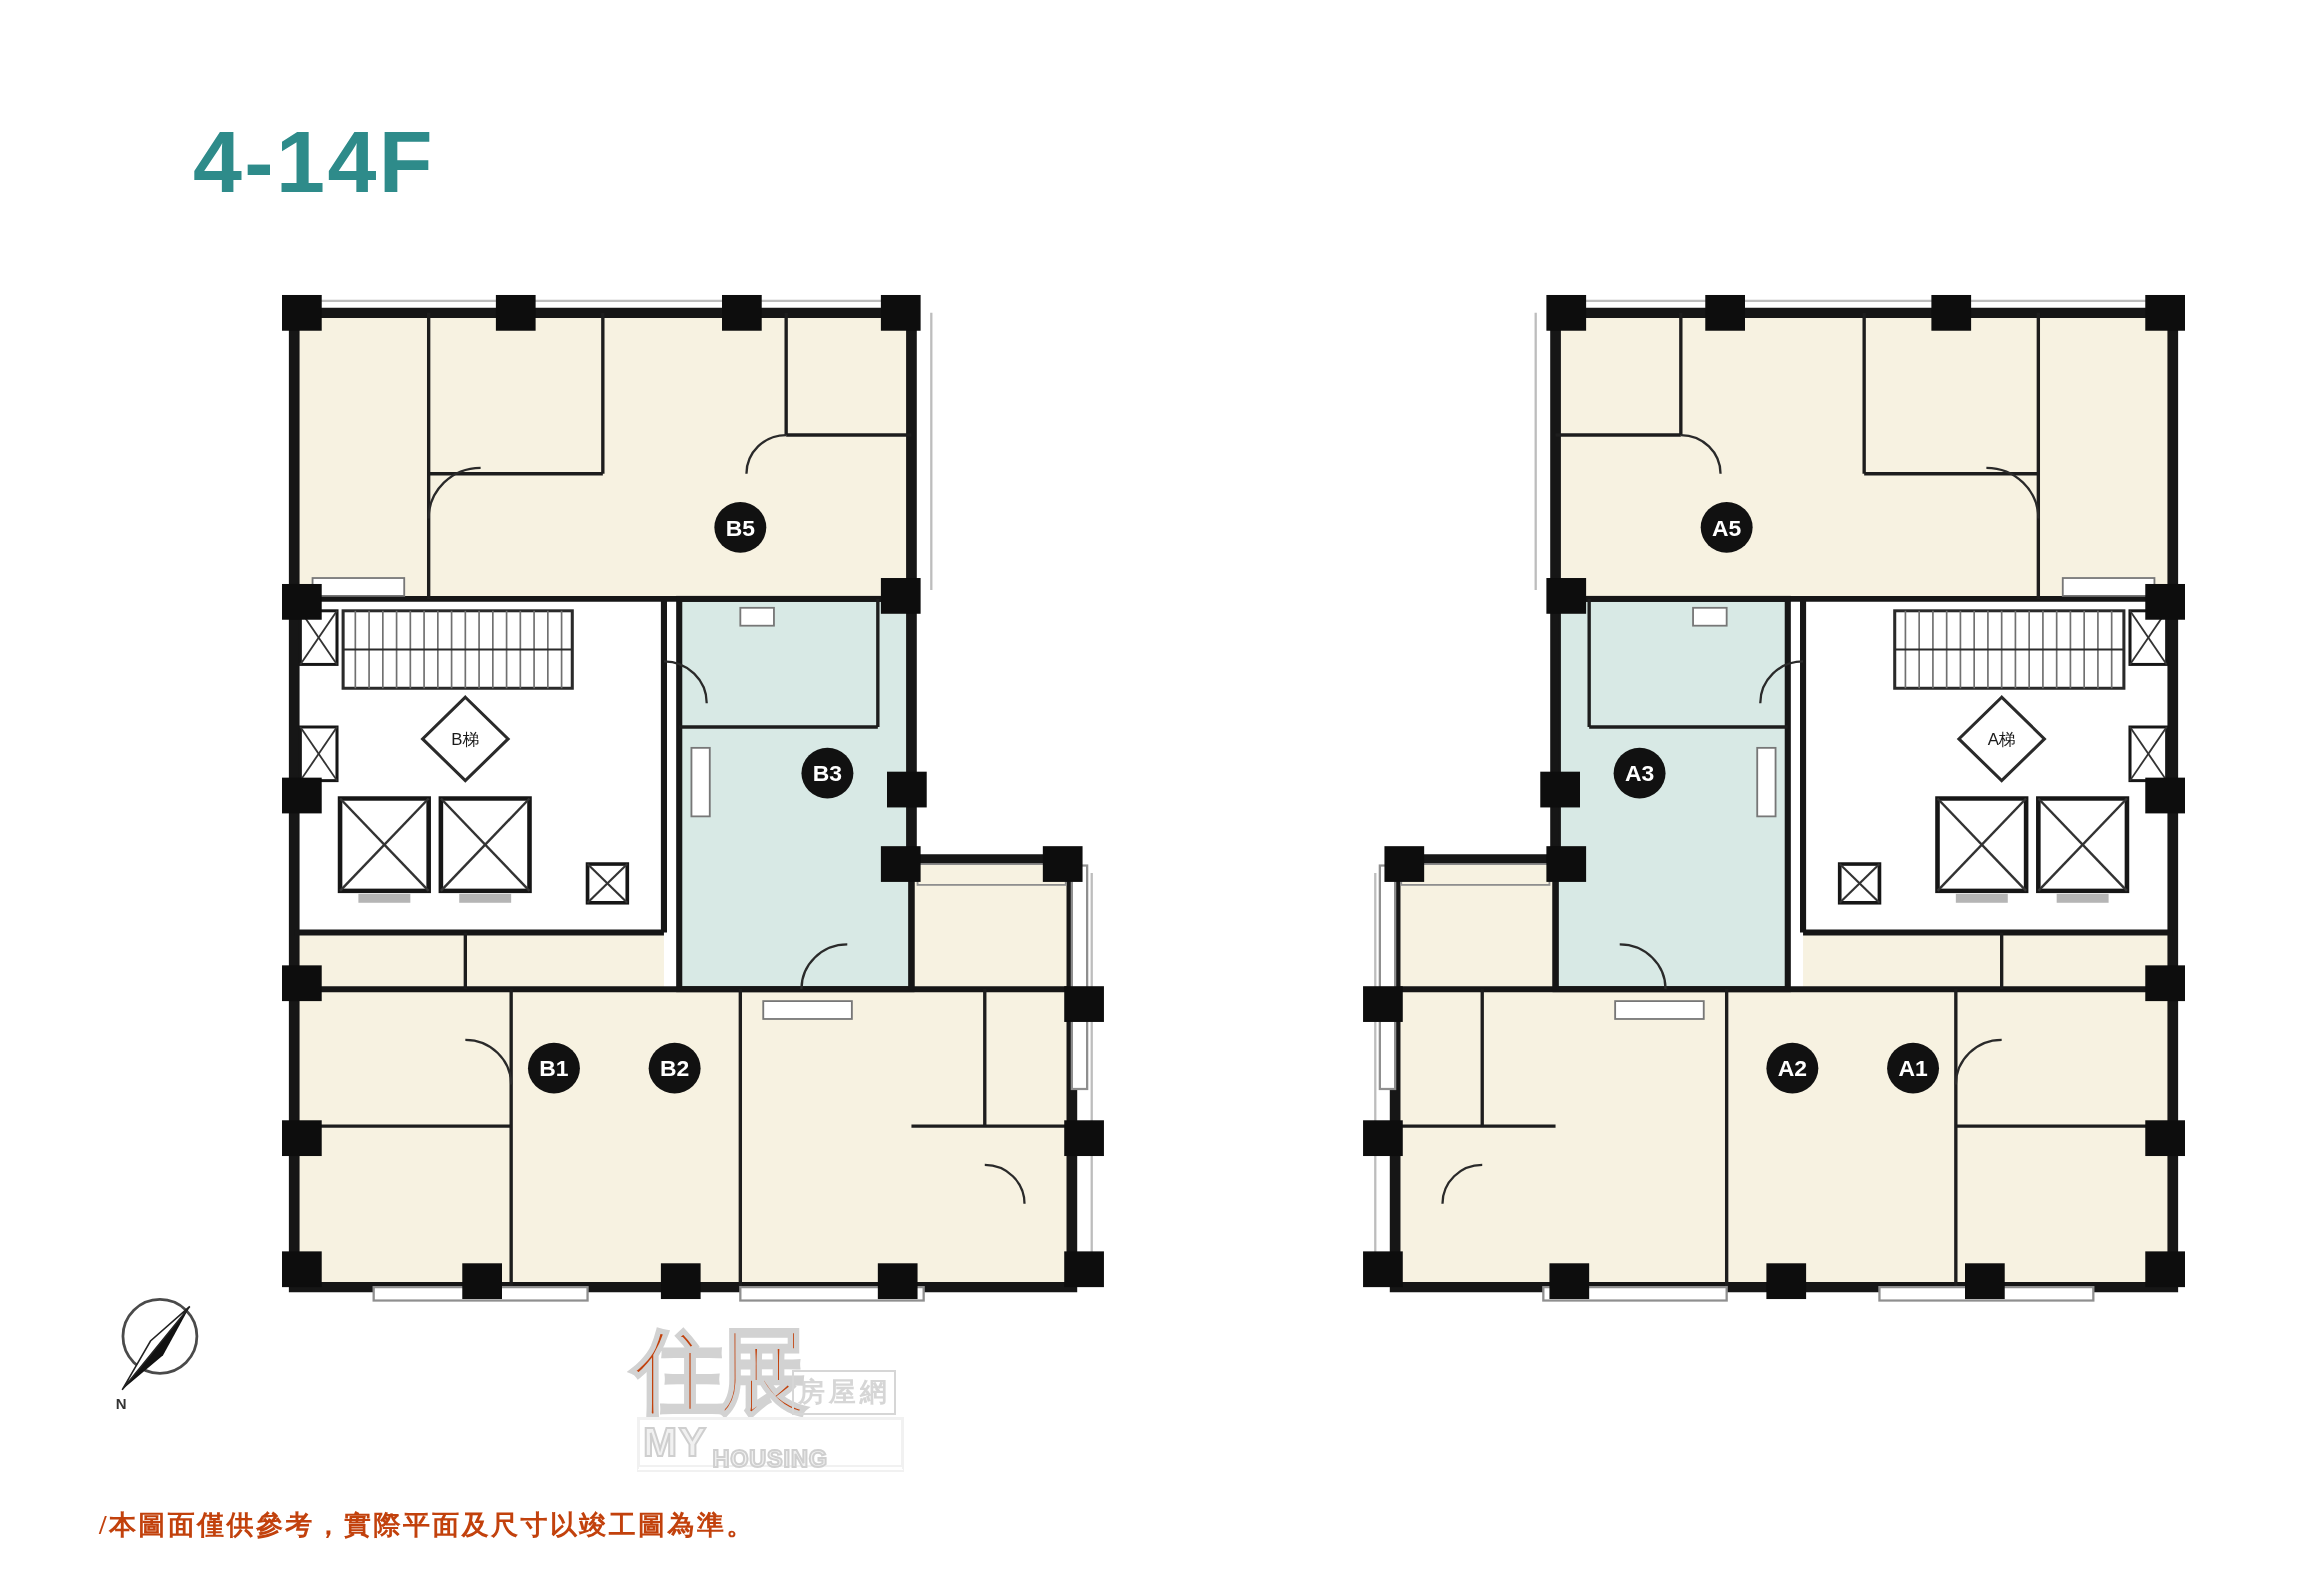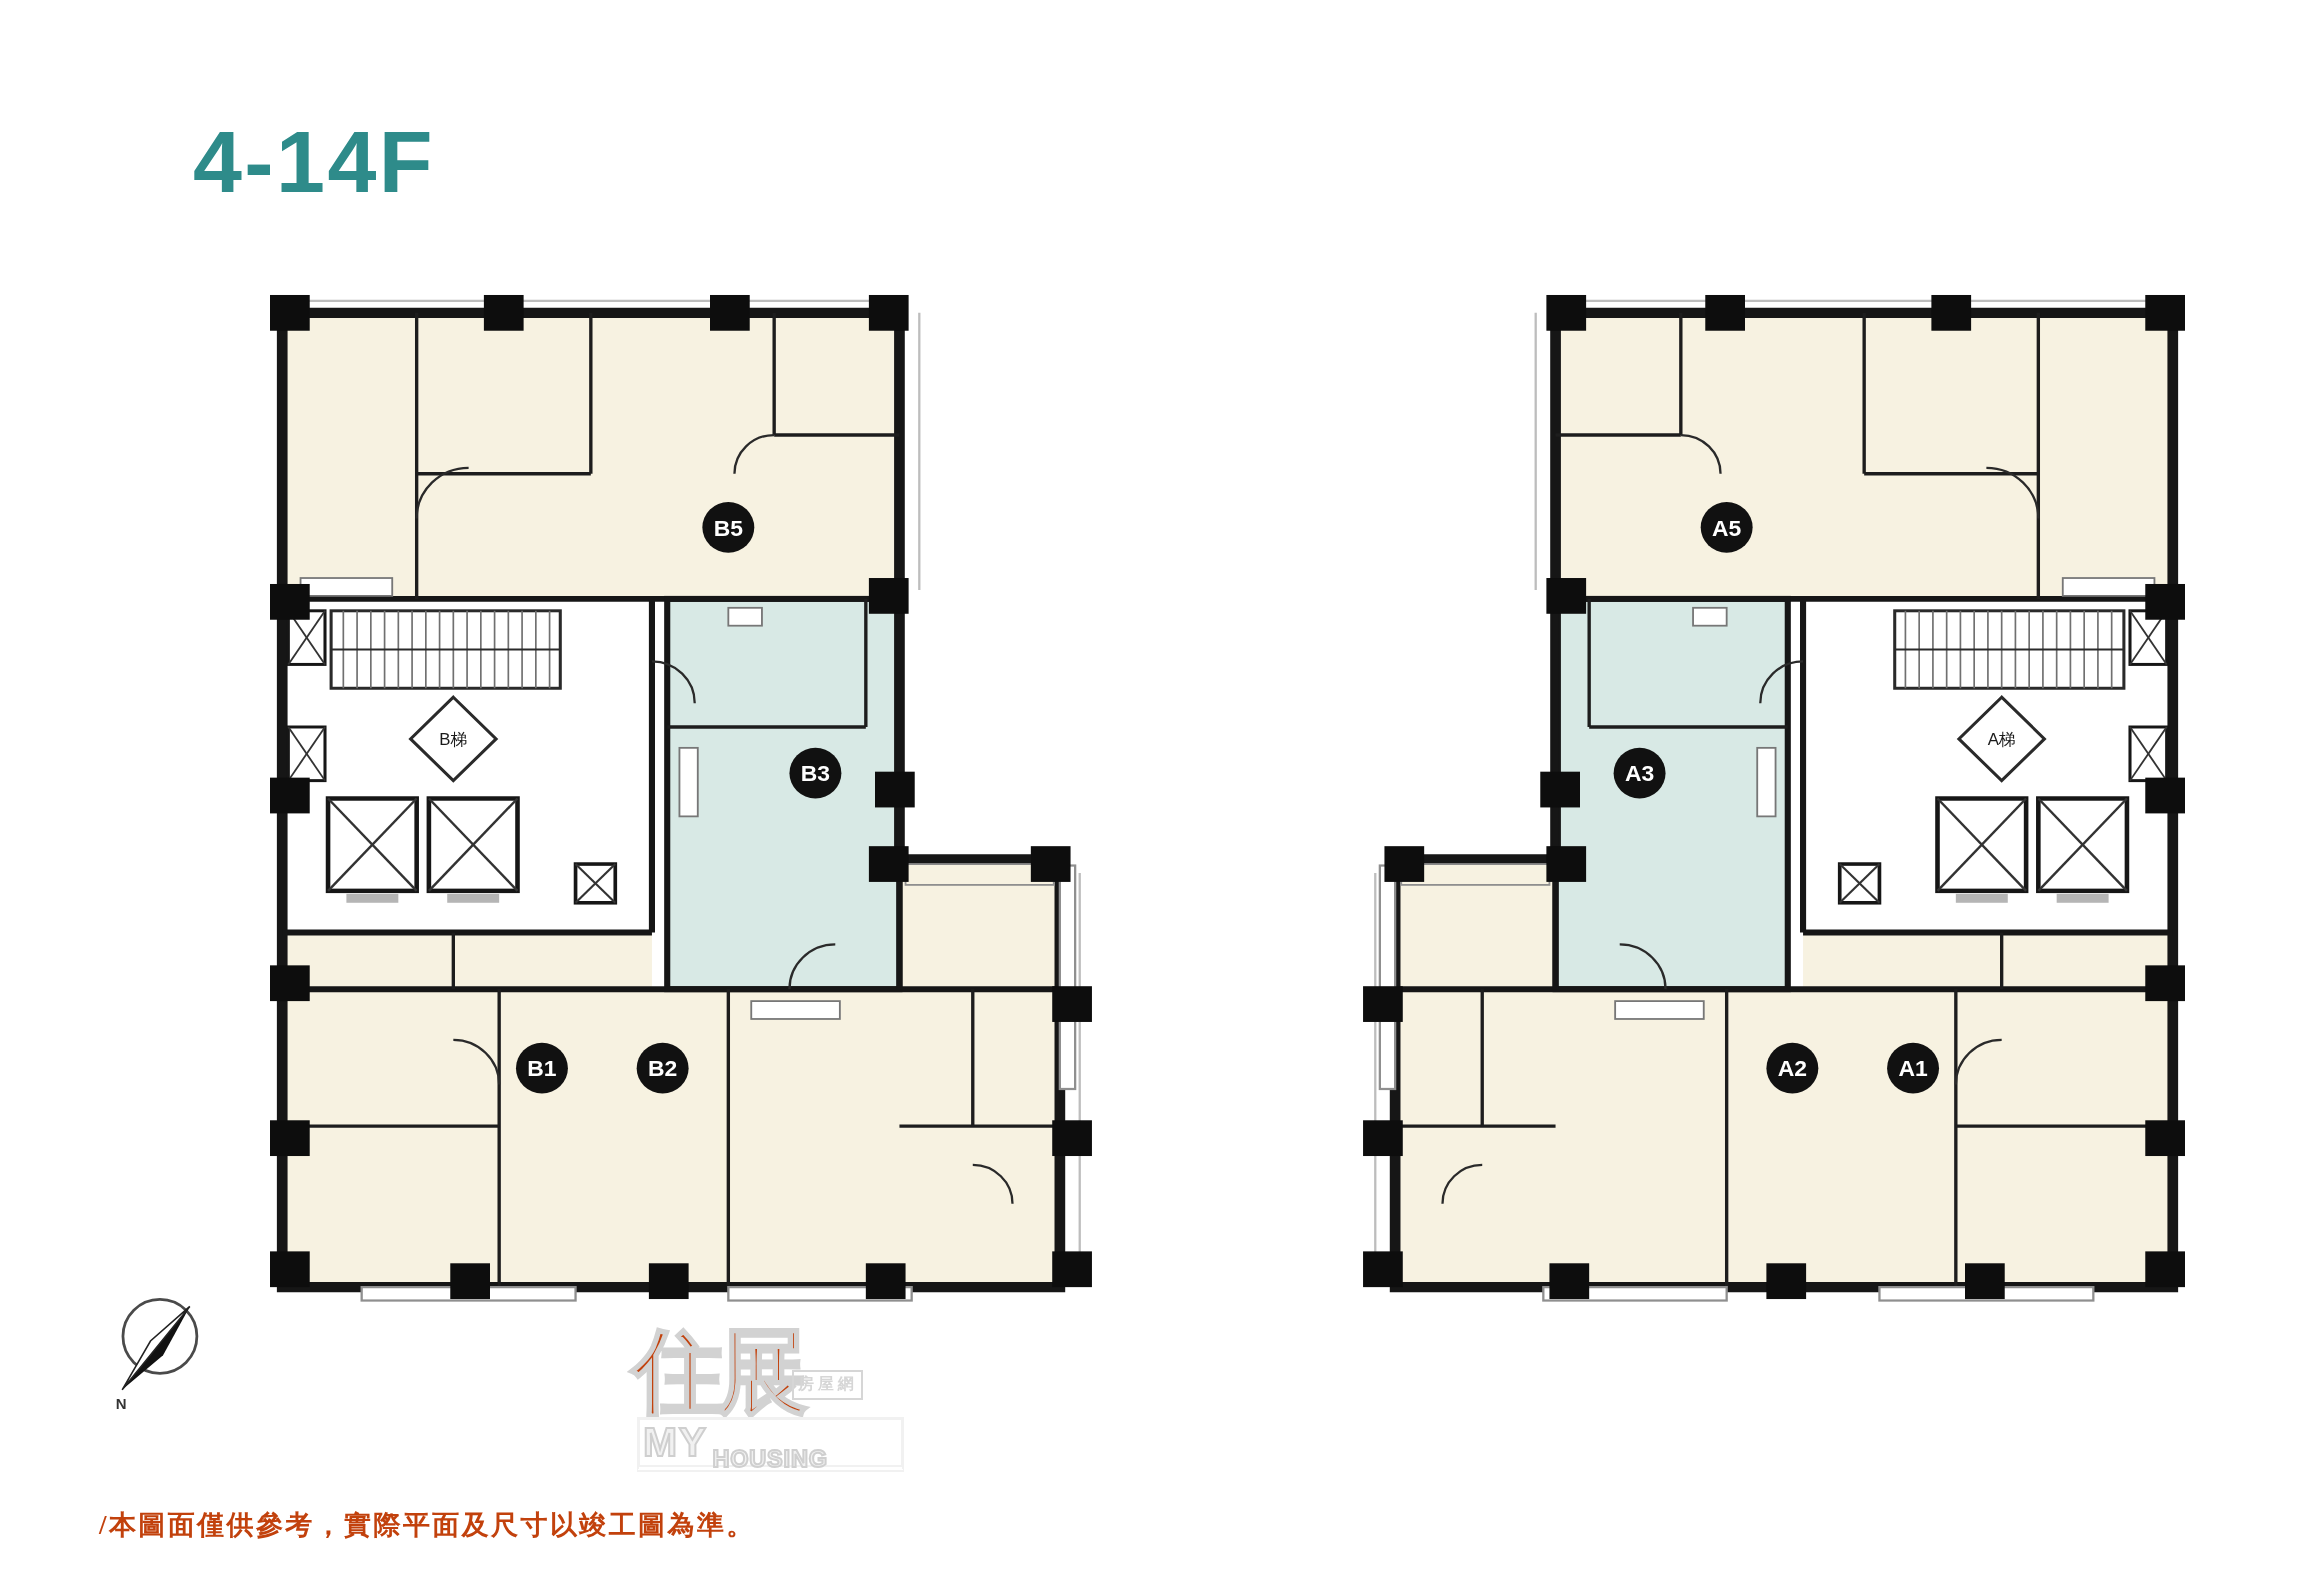--- a/index.html
+++ b/index.html
@@ -1,29 +1,29 @@
 <!DOCTYPE html>
 <html style="font-size:12.6px"><head>
 <meta charset="utf-8">
 <style>
   html,body{margin:0;padding:0;background:#ffffff;}
   .canvas{position:relative;width:2319px;height:1576px;background:#ffffff;overflow:hidden;
           font-family:"Liberation Sans",sans-serif;}
   .title{position:absolute;left:193px;top:100px;font-size:88px;font-weight:600;
          letter-spacing:2.4px;color:#2e8b8a;}
   .plan{position:absolute;top:292px;width:825px;height:1013px;}
-  #plan-left{left:270px;}
+  #plan-left{left:282px;}
   #plan-right{left:1360px;}
   .plan svg{width:100%;height:100%;display:block;}
   .compass{position:absolute;left:108px;top:1289px;width:118px;height:130px;}
   .wm{position:absolute;left:637px;top:1323px;width:271px;height:157px;color:#d6d6d6;}
   .wm-zh{position:absolute;left:-4.7px;top:-12.6px;font-size:93px;font-weight:700;
          font-family:"Liberation Serif",serif;letter-spacing:-9.4px;color:#c2410c;
          -webkit-text-stroke:2.4px #d2d2d2;}
-  .wm-zh-sub{position:absolute;left:155px;top:47px;font-size:16px;font-weight:700;
+  .wm-zh-sub{position:absolute;left:155px;top:47px;font-size:27px;font-weight:700;
          border:2.4px solid currentColor;padding:2.4px 3.9px;letter-spacing:3.9px;}
   .wm-en{position:absolute;left:0;top:94px;width:267px;height:55px;border:3.1px solid currentColor;
          border-bottom:7.8px double currentColor;box-sizing:border-box;display:flex;
          align-items:center;font-weight:700;color:#f1f1f1;-webkit-text-stroke:2px #cfcfcf;}
   .wm-en .big{font-size:41px;margin-left:3.1px;letter-spacing:1.6px;}
   .wm-en .small{font-size:23.5px;margin-left:4.7px;letter-spacing:0.8px;margin-top:33px;}
   .site-url{position:absolute;left:909px;top:1378px;font-size:72px;color:#ececec;
          -webkit-text-stroke:2px #c8c8c8;letter-spacing:1.6px;white-space:nowrap;}
   .disclaimer{position:absolute;left:99px;top:1507px;font-size:27px;font-weight:700;
          color:#c2410c;font-family:"Liberation Serif",serif;letter-spacing:2.4px;}

